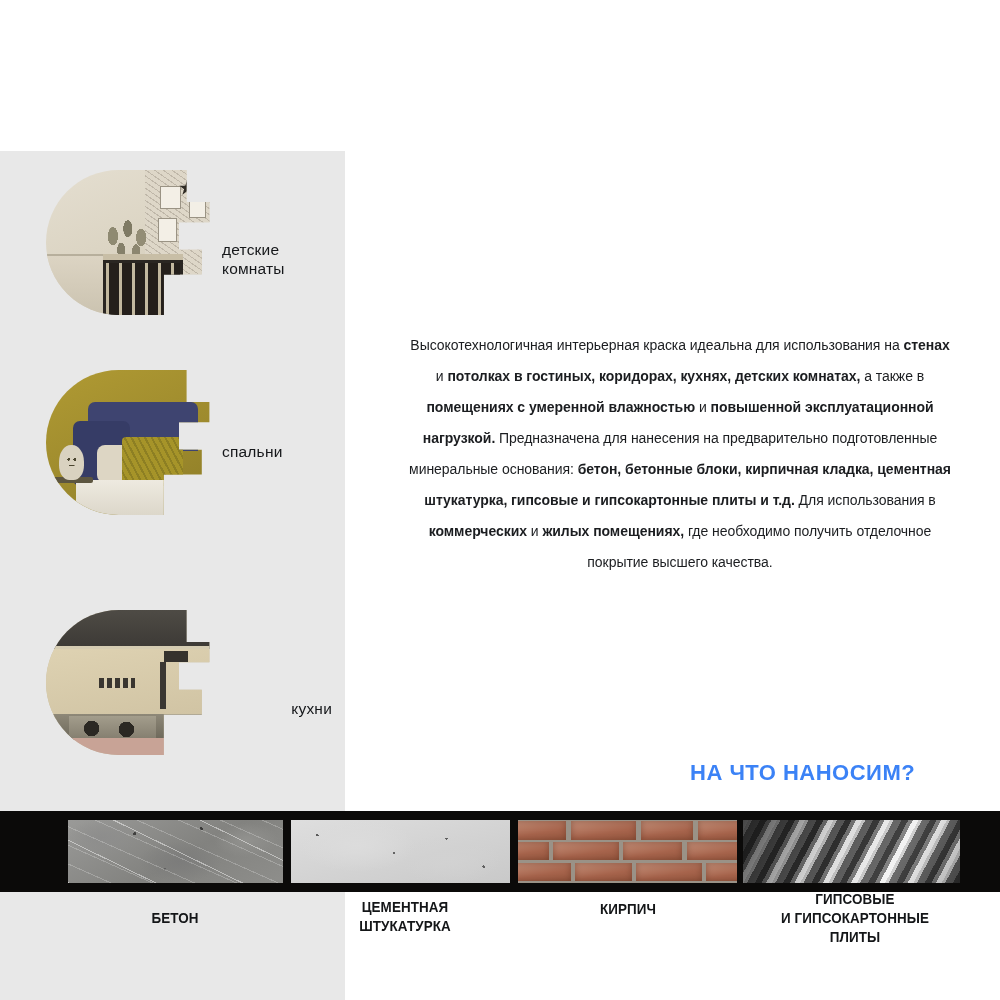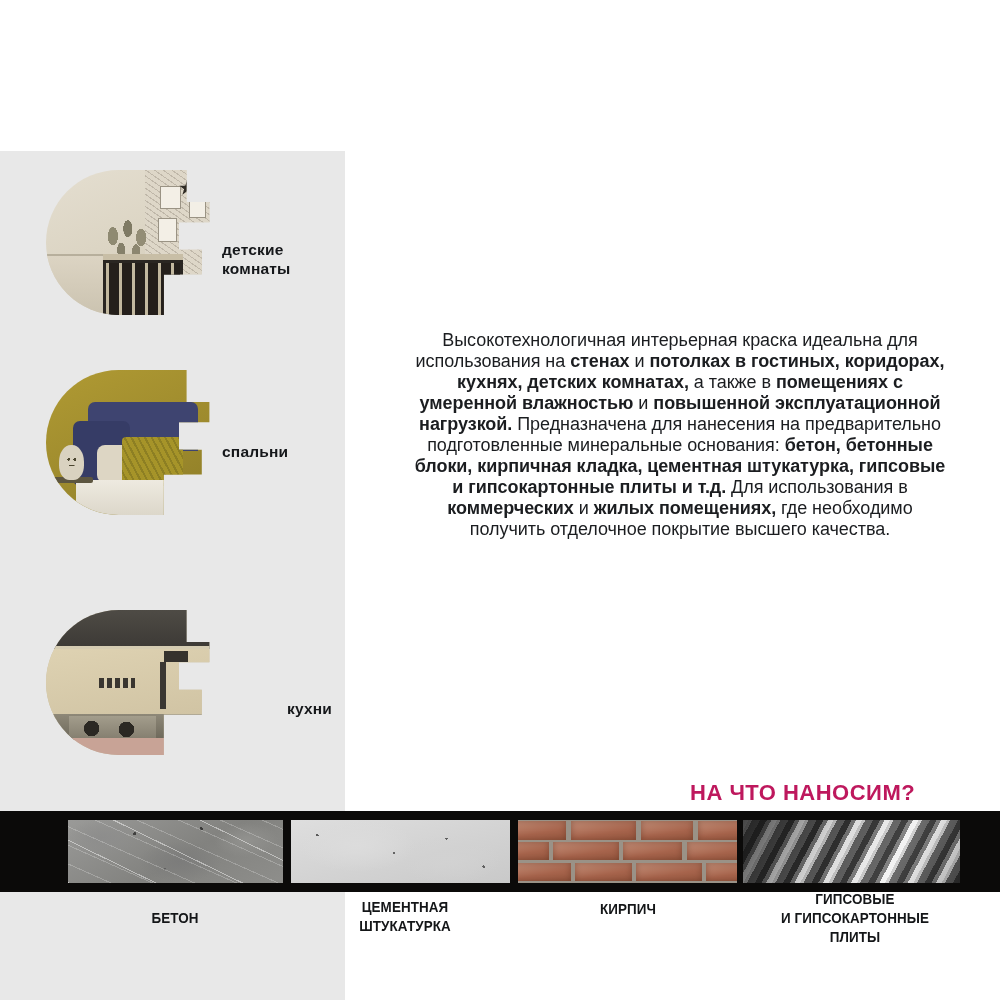--- a/index.html
+++ b/index.html
@@ -74,21 +74,21 @@
         70% 36%, 70% 55%, 82% 55%, 82% 72%,
         62% 72%, 62% 100%, 0% 100%);
     clip-path: polygon(
         0% 0%, 74% 0%, 74% 22%, 86% 22%, 86% 36%,
         70% 36%, 70% 55%, 82% 55%, 82% 72%,
         62% 72%, 62% 100%, 0% 100%);
   }
   .photo-inner { position: absolute; inset: 0; }
   .card-label {
     position: absolute;
-    font-size: 15.5px; font-weight: 700;
+    font-size: 15.5px; font-weight: 400;
     color: #15171a; line-height: 1.22;
     letter-spacing: 0.2px;
   }
 
   
   .ph-nursery { background: linear-gradient(160deg,#e4ded0 0%,#dcd5c4 45%,#cfc7b4 100%); }
   .nur-wall-r {
     position:absolute; left:52%; top:0; width:48%; height:72%;
     background:
       repeating-linear-gradient(35deg, rgba(120,110,95,.30) 0 1px, transparent 1px 5px),
@@ -206,33 +206,33 @@
   .kit-lower {
     position:absolute; left:0; top:88%; width:100%; height:12%;
     background:#c8a396;
   }
 
   
   .body-copy {
     position: absolute; left: 408px; top: 330px;
     width: 544px;
     text-align: center;
-    font-size: 18px;
-    line-height: 21px;
+    font-size: 14px;
+    line-height: 31px;
     color: #1b1d20;
     letter-spacing: -0.05px;
   }
   .body-copy b { font-weight: 700; }
 
   
   .apply-heading {
-    position: absolute; left: 690px; top: 780px;
+    position: absolute; left: 690px; top: 760px;
     font-size: 22px; font-weight: 700;
     letter-spacing: 0.5px;
-    color: #be185d;
+    color: #3b82f6;
     white-space: nowrap;
   }
 
   
   .black-strip {
     position: absolute; left: 0; top: 811px;
     width: 1000px; height: 81px;
     background: #0b0a09;
   }
   .swatch {

